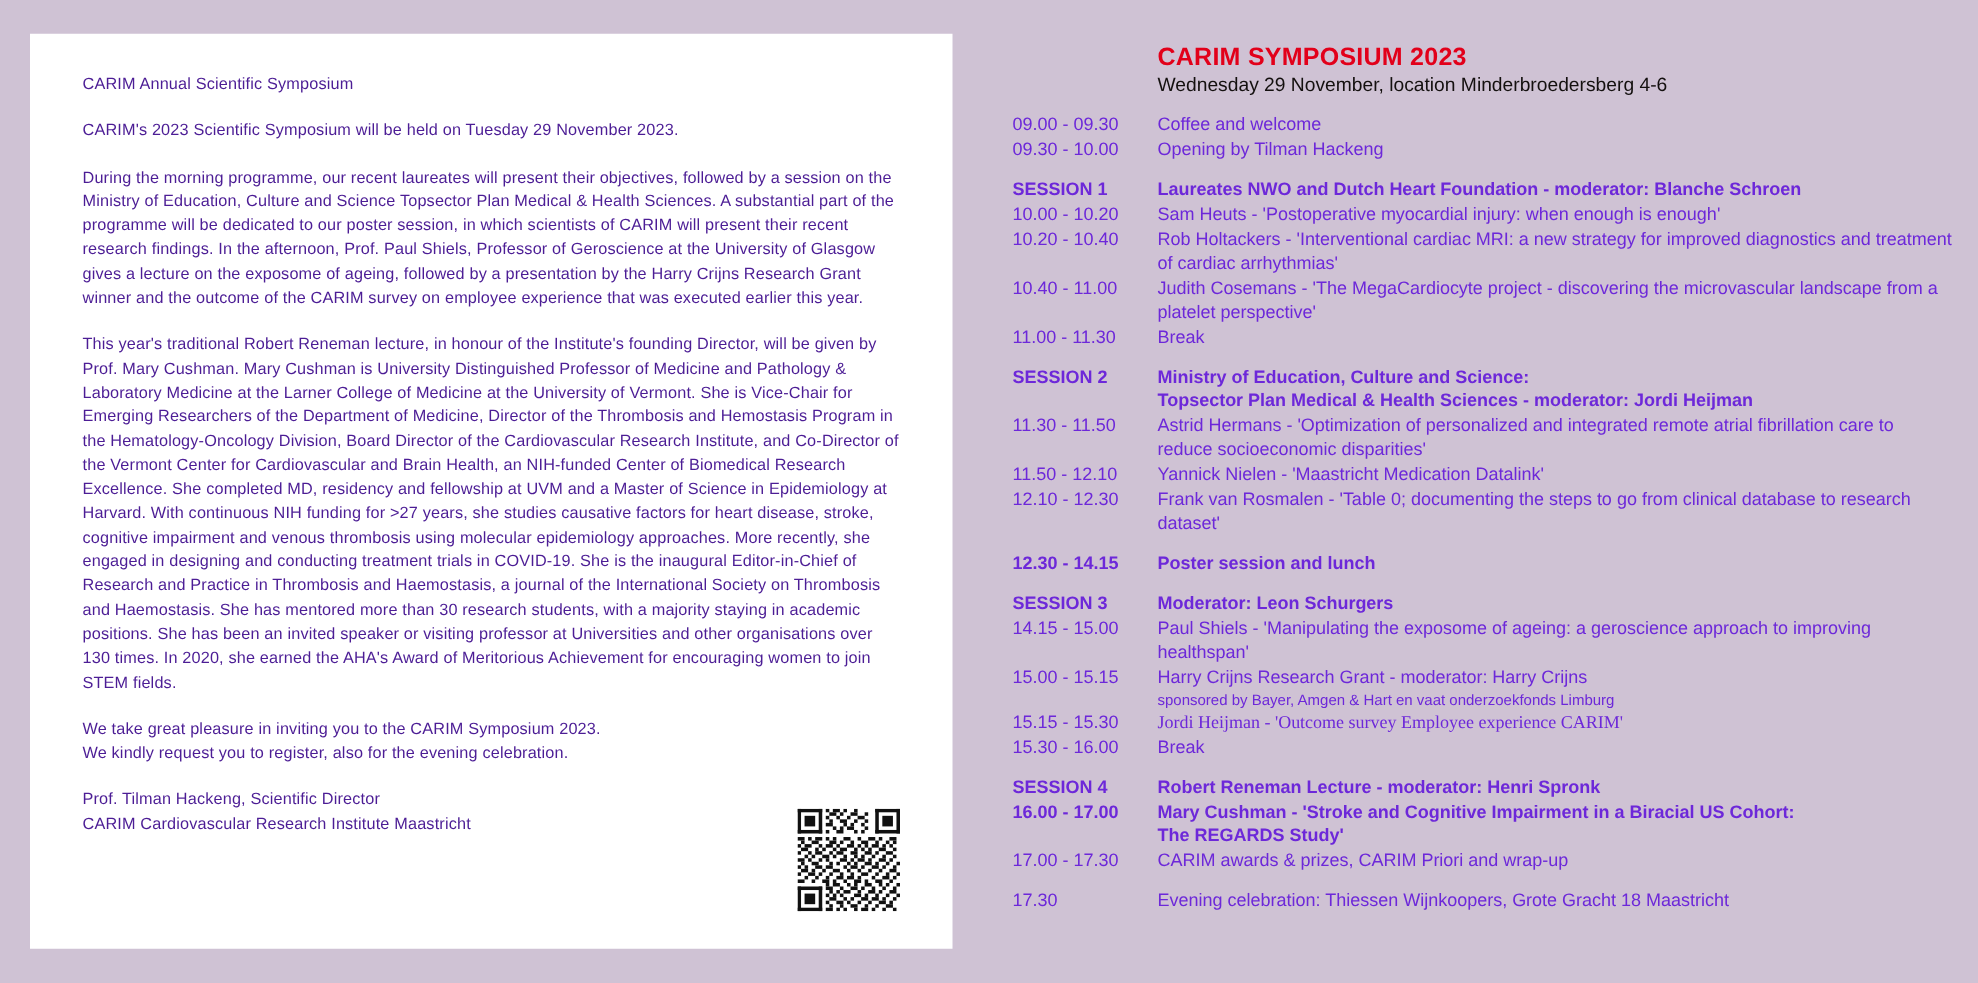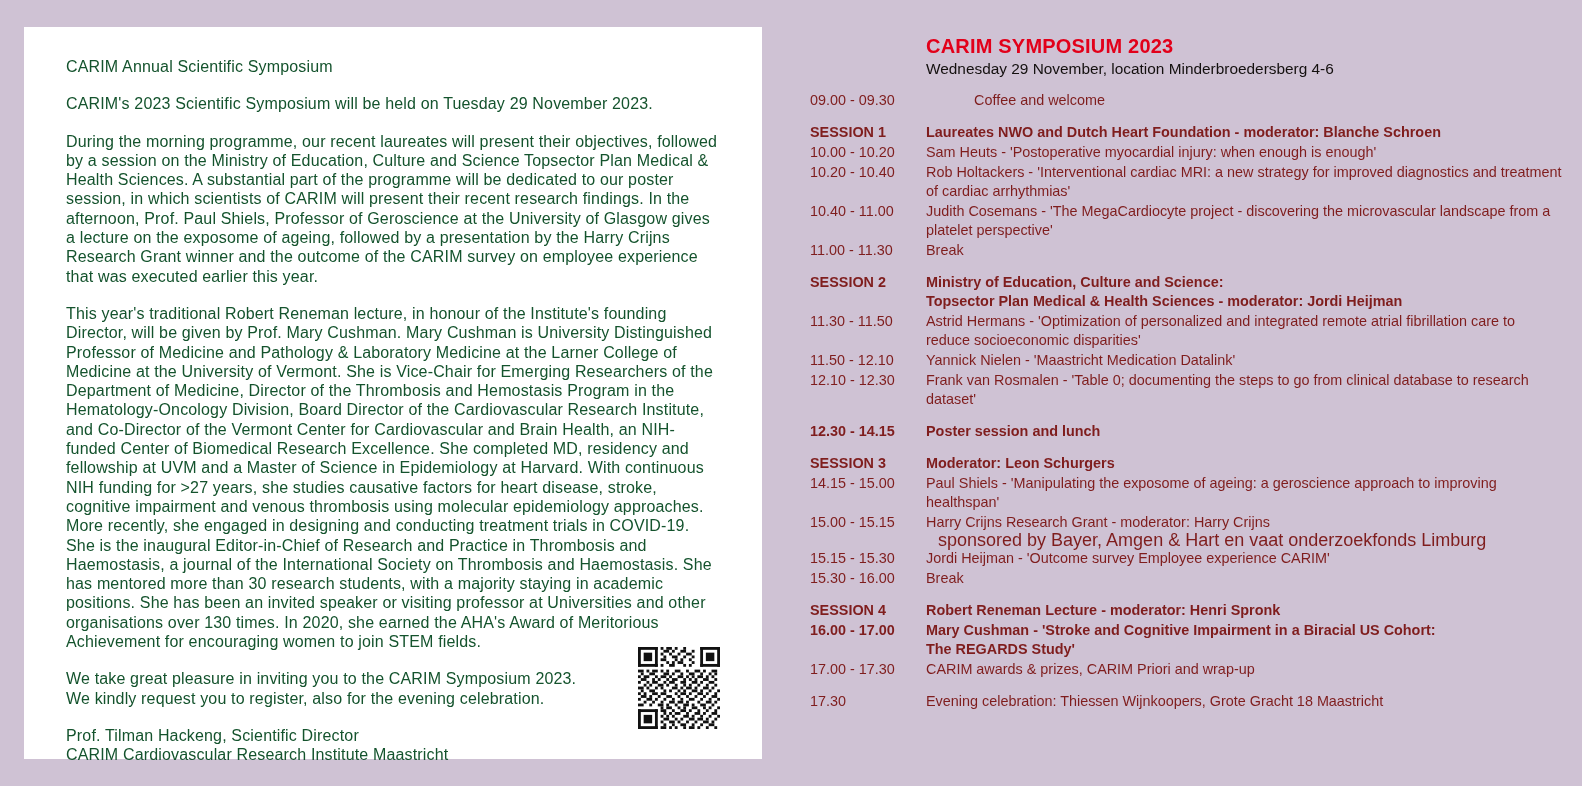--- a/index.html
+++ b/index.html
@@ -26,23 +26,23 @@
     left: 24px;
     top: 27px;
     width: 738px;
     height: 732px;
     background: #ffffff;
     box-sizing: border-box;
     padding: 30px 42px 20px 42px;
   }
   .left-panel p {
     margin: 0 0 18px 0;
-    font-size: 16px;
+    font-size: 13px;
     line-height: 19.3px;
-    color: #14532d;
+    color: #4c1d95;
     letter-spacing: 0.01em;
   }
   .left-panel p.tight {
     margin-bottom: 0;
   }
   .signature {
     margin-top: 22px;
   }
   .qr {
     position: absolute;
@@ -77,40 +77,39 @@
   table.programme {
     border-collapse: collapse;
     width: 100%;
     table-layout: fixed;
   }
   table.programme td {
     vertical-align: top;
     padding: 0 0 1px 0;
     font-size: 14.4px;
     line-height: 19px;
-    color: #7f1d1d;
+    color: #6d28d9;
   }
   td.time {
     width: 116px;
     white-space: nowrap;
   }
   td.desc {
     padding-right: 6px;
   }
   tr.gap td {
     height: 11px;
     font-size: 0;
     line-height: 0;
   }
   .bold { font-weight: bold; }
   .red { color: #e2001a; }
   .small {
-    font-size: 18px;
+    font-size: 12px;
     line-height: 16px;
-    margin-left: 12px;
   }
 </style>
 </head>
 <body>
 
 <div class="page">
 
   <div class="left-panel">
     <p>CARIM Annual Scientific Symposium</p>
     <p>CARIM's 2023 Scientific Symposium will be held on Tuesday 29 November 2023.</p>
@@ -355,21 +354,25 @@
     </svg>
   </div>
 
   <div class="right-panel">
     <div class="symposium-title">CARIM SYMPOSIUM 2023</div>
     <div class="symposium-sub">Wednesday 29 November, location Minderbroedersberg 4-6</div>
     <table class="programme">
       <tbody id="programme-body">
           <tr>
             <td class="time">09.00 -  09.30</td>
-            <td class="desc"><span style="white-space: pre-line; margin-left: 48px;">Coffee and welcome</span></td>
+            <td class="desc"><span style="white-space: pre-line;">Coffee and welcome</span></td>
+          </tr>
+          <tr>
+            <td class="time">09.30 -  10.00</td>
+            <td class="desc"><span style="white-space: pre-line;">Opening by Tilman Hackeng</span></td>
           </tr>
           <tr class="gap">
             <td colspan="2"></td>
           </tr>
           <tr>
             <td class="time bold">SESSION 1</td>
             <td class="desc bold"><span style="white-space: pre-line;">Laureates NWO and Dutch Heart Foundation - moderator: Blanche Schroen</span></td>
           </tr>
           <tr>
             <td class="time">10.00 -  10.20</td>
@@ -424,21 +427,21 @@
           <tr>
             <td class="time">14.15 -  15.00</td>
             <td class="desc"><span style="white-space: pre-line;">Paul Shiels - 'Manipulating the exposome of ageing: a geroscience approach to improving healthspan'</span></td>
           </tr>
           <tr>
             <td class="time">15.00 -  15.15</td>
             <td class="desc"><span style="white-space: pre-line;">Harry Crijns Research Grant - moderator: Harry Crijns</span><div class="small" style="font-weight: normal;">sponsored by Bayer, Amgen &amp; Hart en vaat onderzoekfonds Limburg</div></td>
           </tr>
           <tr>
             <td class="time">15.15 -  15.30</td>
-            <td class="desc"><span style="white-space: pre-line;">Jordi Heijman - 'Outcome survey Employee experience CARIM'</span></td>
+            <td class="desc"><span style="white-space: pre-line; font-family: Liberation Serif, serif;">Jordi Heijman - 'Outcome survey Employee experience CARIM'</span></td>
           </tr>
           <tr>
             <td class="time">15.30 -  16.00</td>
             <td class="desc"><span style="white-space: pre-line;">Break</span></td>
           </tr>
           <tr class="gap">
             <td colspan="2"></td>
           </tr>
           <tr>
             <td class="time bold red">SESSION 4</td>

